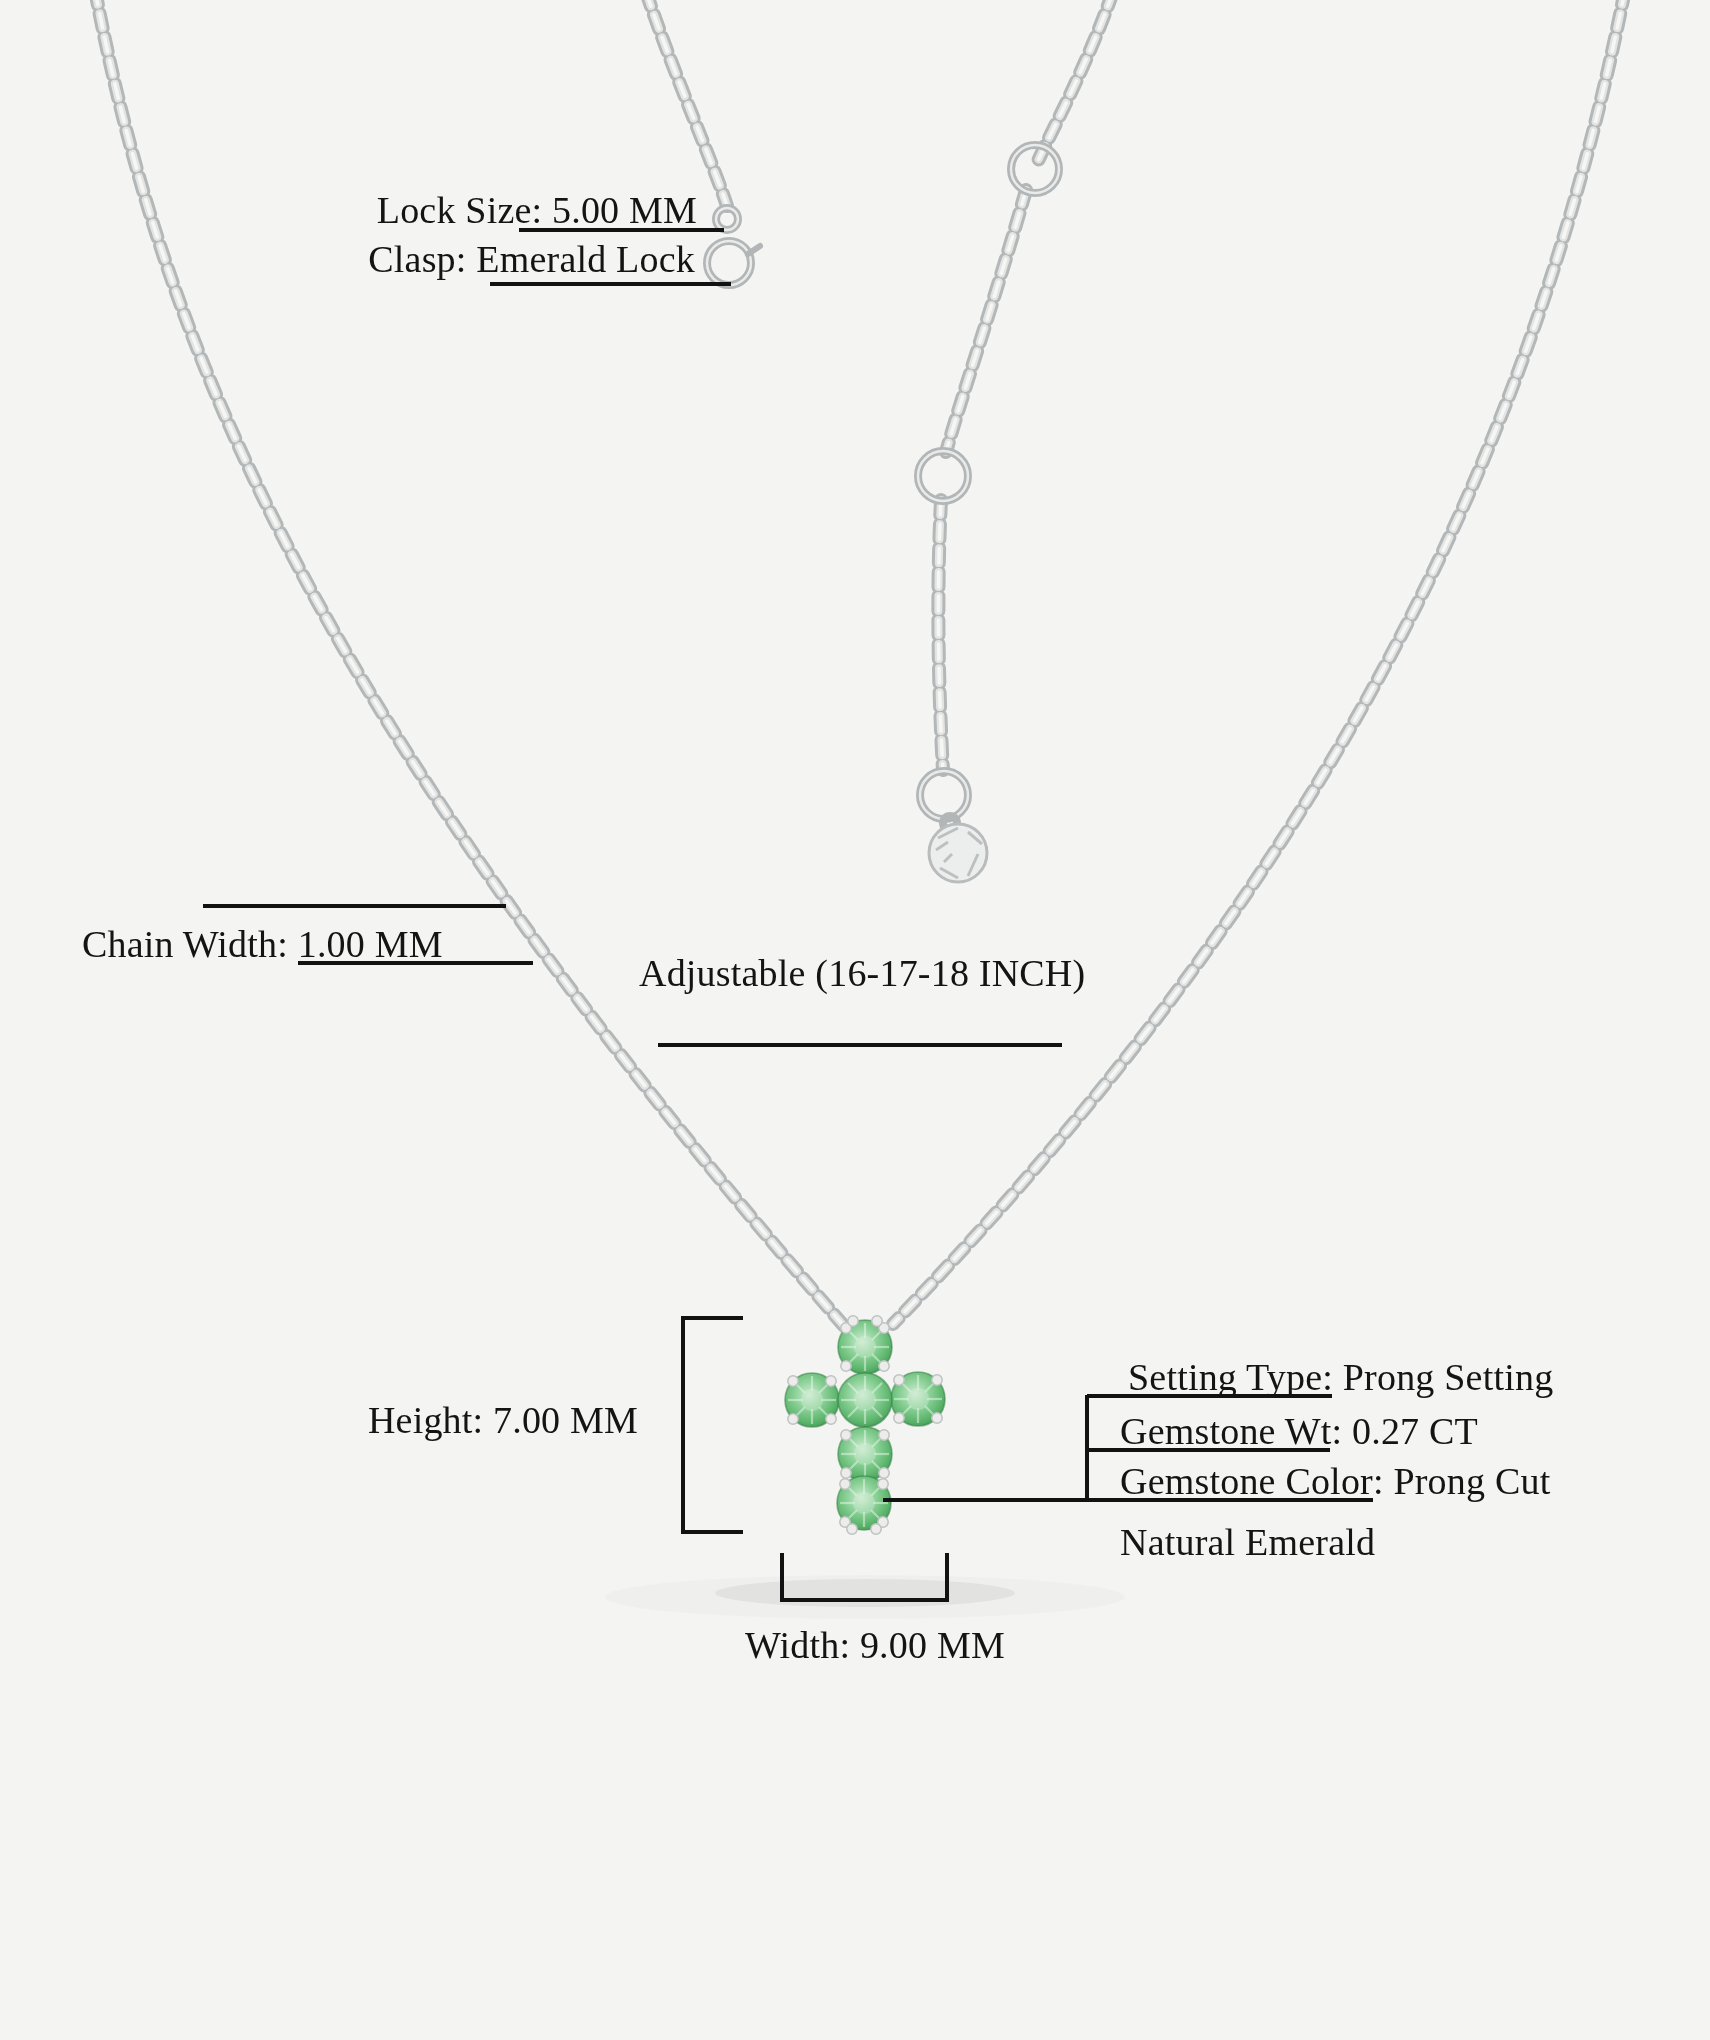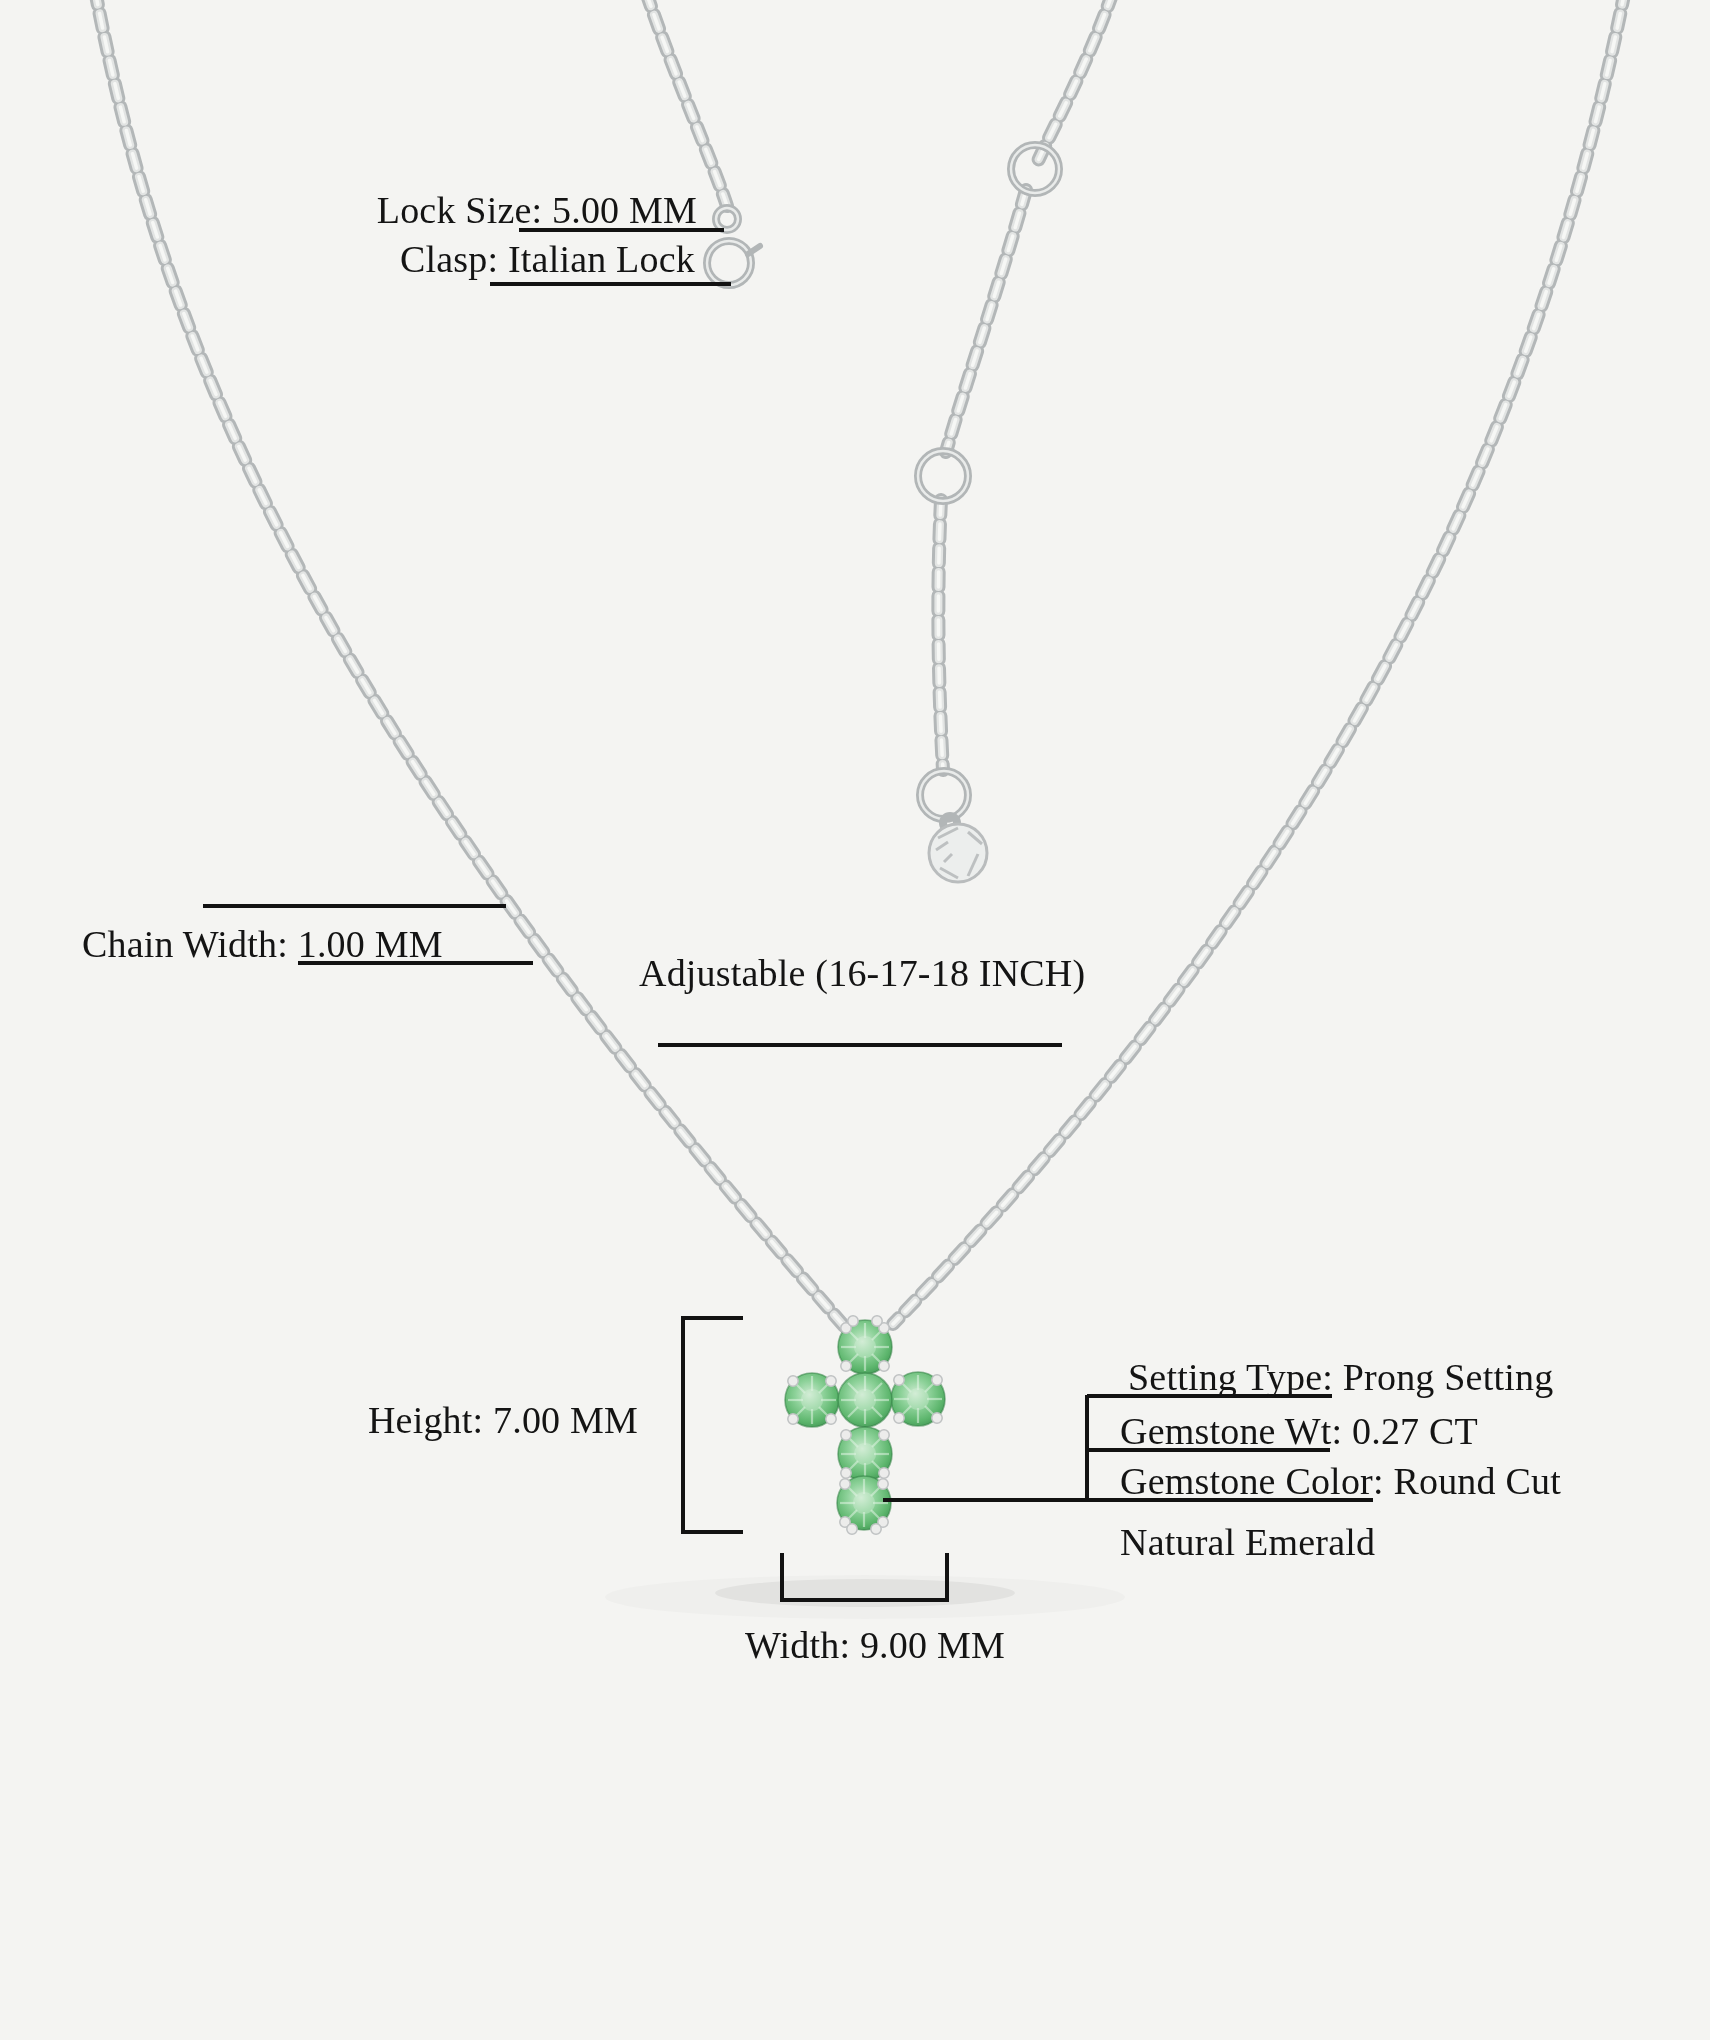--- a/index.html
+++ b/index.html
@@ -164,21 +164,21 @@
       <line class="dim" x1="1087" y1="1450" x2="1330" y2="1450"></line>
     </g>
   </svg>
 
   <div class="ann right" style="top:189px;right:1013px;">
     <span>Lock Size:</span>
     <span>5.00 MM</span>
   </div>
   <div class="ann right" style="top:238px;right:1015px;">
     <span>Clasp:</span>
-    <span>Italian Lock</span>
+    <span>Emerald Lock</span>
   </div>
 
   <div class="ann" style="top:923px;left:82px;">
     <span>Chain Width:</span>
     <span>1.00 MM</span>
   </div>
 
   <div class="ann" style="top:952px;left:639px;">Adjustable (16-17-18 INCH)</div>
 
   <div class="ann right" style="top:1399px;right:1072px;">
@@ -194,17 +194,17 @@
   <div class="ann" style="top:1356px;left:1120px;margin-left:8px;">
     <span>Setting Type:</span>
     <span>Prong Setting</span>
   </div>
   <div class="ann" style="top:1410px;left:1120px;">
     <span>Gemstone Wt:</span>
     <span>0.27 CT</span>
   </div>
   <div class="ann" style="top:1460px;left:1120px;">
     <span>Gemstone Color:</span>
-    <span>Round Cut</span>
+    <span>Prong Cut</span>
   </div>
   <div class="ann" style="top:1521px;left:1120px;">Natural Emerald</div>
 
 </div>
 
 </body></html>

